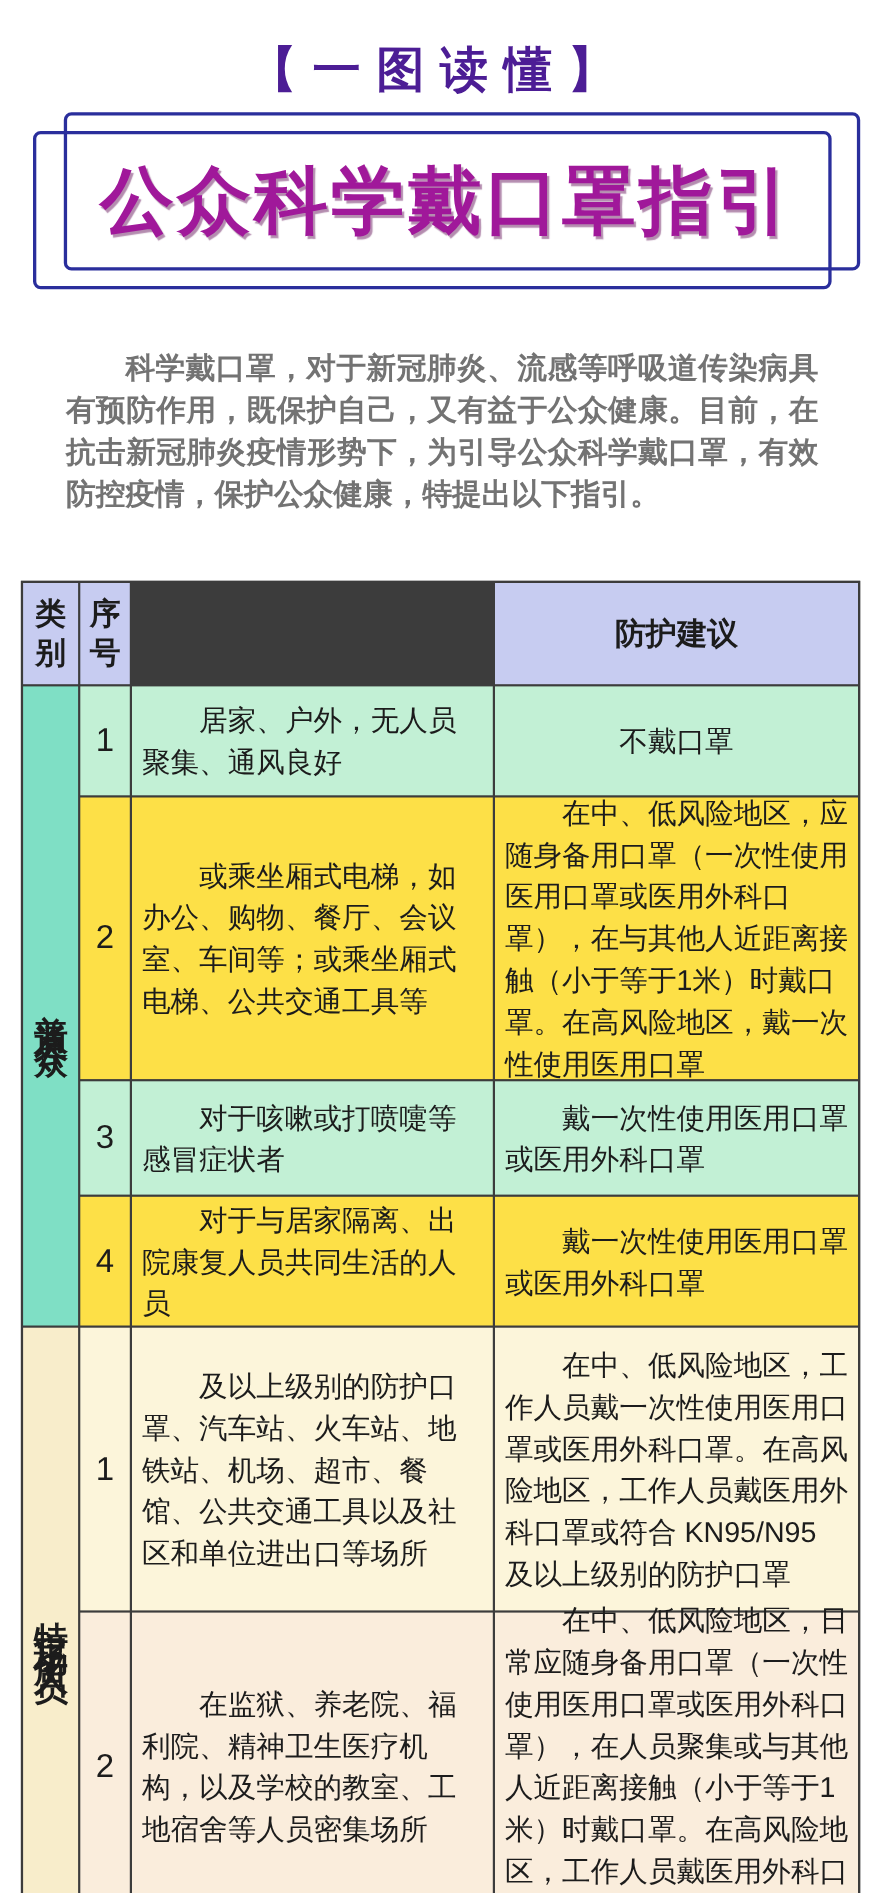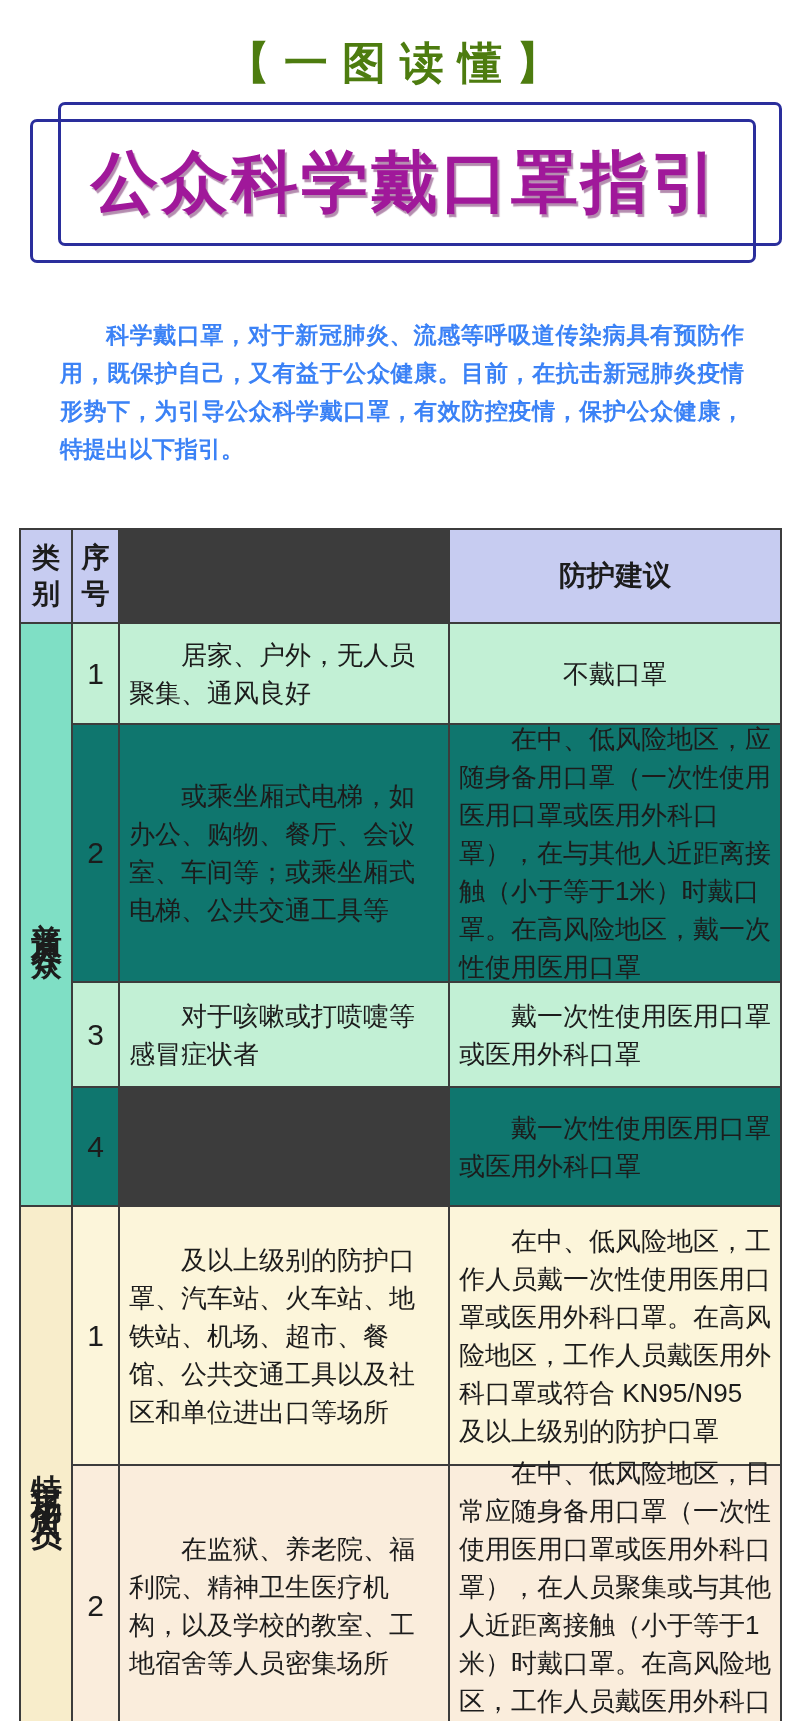--- a/index.html
+++ b/index.html
@@ -6,59 +6,59 @@
   body{
     width:800px;height:1721px;position:relative;overflow:hidden;
     background:#ffffff;
     font-family:"Liberation Sans","DejaVu Sans",sans-serif;
     color:#1c1c1c;
   }
   
   .badge{
     position:absolute;top:34px;left:0;width:800px;
     text-align:center;font-size:44px;font-weight:bold;
-    letter-spacing:14px;color:#4d7c0f;
+    letter-spacing:14px;color:#4c1d95;
   }
   
   .title-frame{position:absolute;left:30px;top:102px;width:752px;height:160px;}
   .frame-rect{position:absolute;border:3px solid #2A2E9C;border-radius:7px;background:transparent;}
   .frame-rect-a{left:28px;right:0;top:0;height:138px;}
   .frame-rect-b{left:0;right:26px;top:17px;height:138px;}
   .main-title{
     position:absolute;left:0;top:0;width:100%;height:100%;
     display:flex;align-items:center;justify-content:center;
     margin:0;font-size:67px;font-weight:bold;letter-spacing:3px;
     color:#A0189A;
     text-shadow:2px 3px 1px rgba(88,0,78,0.45), -1px -1px 0 rgba(255,255,255,0.5);
   }
   
   .intro{
     position:absolute;left:60px;top:316px;width:684px;margin:0;
-    font-size:23px;line-height:38px;font-weight:600;
-    color:#3b82f6;text-indent:2em;text-align:justify;
+    font-size:27px;line-height:38px;font-weight:600;
+    color:#737373;text-indent:2em;text-align:justify;
   }
   
   .masktable{
     position:absolute;left:19px;top:528px;
     display:grid;
     grid-template-columns:50px 45px 328px 330px;
     grid-template-rows:92px 99px 256px 103px 117px 257px 280px;
     gap:2px;background:#3c3c3c;border:2px solid #3c3c3c;
   }
   .cell{display:flex;align-items:center;justify-content:center;}
   .hdr{background:#C7CCF1;font-weight:bold;font-size:28px;line-height:36px;text-align:center;}
   .idx{font-size:30px;}
   .txt{display:flex;flex-direction:column;justify-content:center;align-items:stretch;
        font-size:26px;line-height:38px;padding:6px 9px;}
   .txt p{margin:0;text-indent:2em;text-align:left;}
   .txt.centered p{text-indent:0;text-align:center;}
   .cat-cell{display:flex;align-items:center;justify-content:center;}
   .cat-text{writing-mode:vertical-rl;text-orientation:upright;
             font-size:31px;font-weight:600;letter-spacing:9px;}
-  .bg-green{background:#C2F0D5;} .bg-cyan{background:#0f766e;}
+  .bg-green{background:#C2F0D5;} .bg-cyan{background:#fde047;}
   .bg-cat1{background:#7FDFC5;}  .bg-catlabel2{background:#F8EDCB;}
   .bg-cream{background:#FCF5DA;} .bg-peach{background:#FAEDDC;}
 </style>
 </head>
 <body>
 
 <div class="badge">【一图读懂】</div>
 
 <div class="title-frame">
   <div class="frame-rect frame-rect-a"></div>
@@ -96,20 +96,23 @@
 
   <div class="cell idx bg-green" style="grid-area:4/2">3</div>
   <div class="txt bg-green" style="grid-area:4/3">
     <p>对于咳嗽或打喷嚏等感冒症状者</p>
   </div>
   <div class="txt bg-green" style="grid-area:4/4">
     <p>戴一次性使用医用口罩或医用外科口罩</p>
   </div>
 
   <div class="cell idx bg-cyan" style="grid-area:5/2">4</div>
+  <div class="txt bg-cyan" style="grid-area:5/3">
+    <p>对于与居家隔离、出院康复人员共同生活的人员</p>
+  </div>
   <div class="txt bg-cyan" style="grid-area:5/4">
     <p>戴一次性使用医用口罩或医用外科口罩</p>
   </div>
 
   <div class="cat-cell bg-catlabel2" style="grid-area:6/1/8/2">
     <span class="cat-text">特定场所人员</span>
   </div>
 
   <div class="cell idx bg-cream" style="grid-area:6/2">1</div>
   <div class="txt bg-cream" style="grid-area:6/3">

